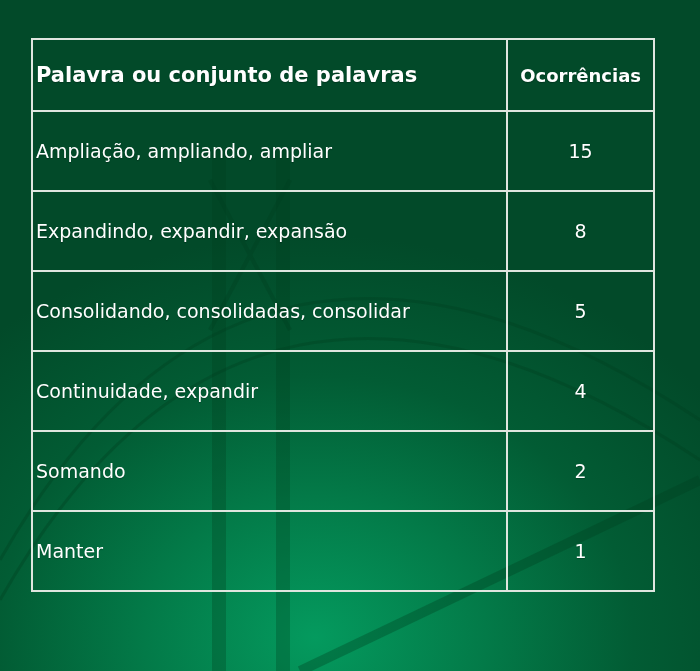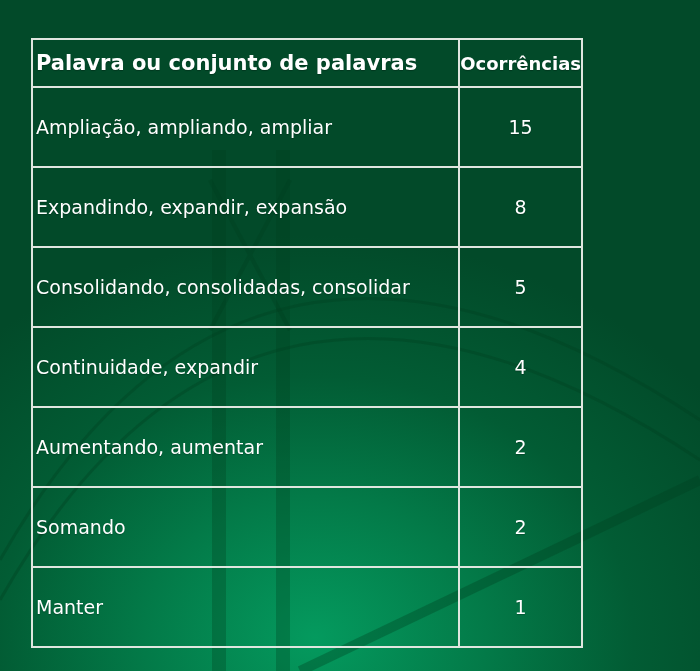--- a/index.html
+++ b/index.html
@@ -4,29 +4,29 @@
 <style>
   html, body { margin: 0; padding: 0; }
   body {
     width: 700px; height: 671px; overflow: hidden; position: relative;
     background: radial-gradient(ellipse 70% 60% at 45% 95%, #049a5e 0%, #037a48 35%, #025c34 65%, #024a29 100%);
     font-family: "DejaVu Sans", sans-serif;
   }
   .bg-deco { position: absolute; inset: 0; pointer-events: none; }
   .tbl {
     position: absolute; left: 31px; top: 38px;
-    width: 552px; border-collapse: collapse; border-radius: 7px;
+    width: 624px; border-collapse: collapse; border-radius: 7px;
   }
   .tbl td, .tbl th {
     border: 2px solid #dfe6df; height: 46px; padding: 0 0 0 3px;
     color: #ffffff; font-size: 19px; text-align: left;
     text-shadow: 0 1px 1px rgba(0,0,0,0.25);
   }
   .tbl th { font-weight: bold; font-size: 21px; }
-  .tbl th.num { font-size: 18px; text-align: center; padding: 0; }
+  .tbl th.num { font-size: 18px; text-align: center; padding: 12px; }
   .tbl td.num { text-align: center; padding: 16px; }
   .c1 { width: 486px; }
 </style>
 </head>
 <body>
 
 <svg class="bg-deco" width="700" height="671">
   <g stroke="#01401f" stroke-opacity="0.35" fill="none">
     <rect x="212" y="150" width="14" height="521" fill="#01401f" fill-opacity="0.3" stroke="none"></rect>
     <rect x="276" y="150" width="14" height="521" fill="#01401f" fill-opacity="0.3" stroke="none"></rect>
@@ -55,24 +55,20 @@
       </tr>
     <tr>
         <td>Consolidando, consolidadas, consolidar</td>
         <td class="num">5</td>
       </tr>
     <tr>
         <td>Continuidade, expandir</td>
         <td class="num">4</td>
       </tr>
     <tr>
-        <td>Aumentando, aumentar</td>
-        <td class="num">2</td>
-      </tr>
-    <tr>
         <td>Somando</td>
         <td class="num">2</td>
       </tr>
     <tr>
         <td>Manter</td>
         <td class="num">1</td>
       </tr>
   </tbody>
 </table>
 

